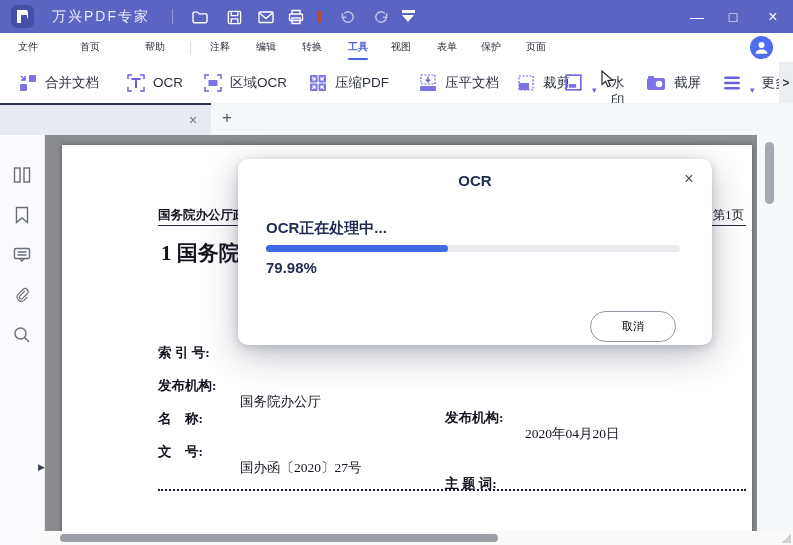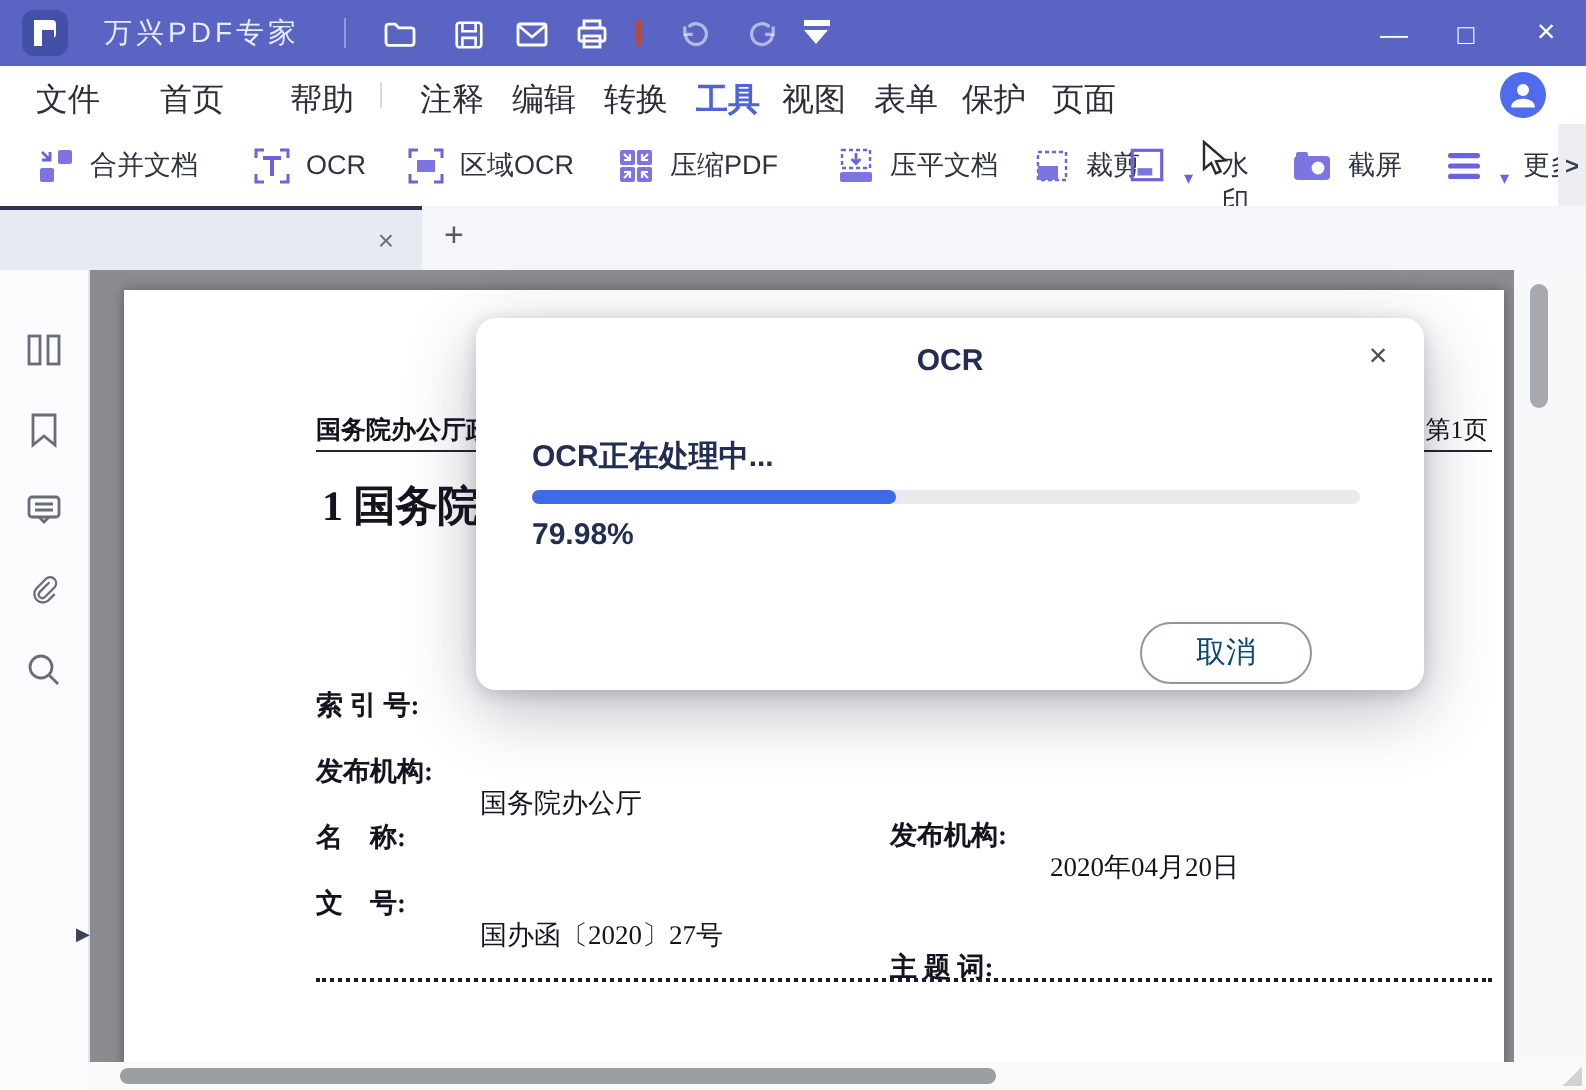--- a/index.html
+++ b/index.html
@@ -20,21 +20,21 @@
   .alert-mark{position:absolute;left:318px;top:10px;width:3px;height:13px;border-radius:2px;background:#b84a3a;}
   .custom-ico{position:absolute;left:402px;top:10px;width:13px;}
   .custom-ico .bar{width:13px;height:3px;background:#fff;margin-bottom:2px;}
   .custom-ico .tri{width:0;height:0;border-left:6.5px solid transparent;border-right:6.5px solid transparent;
                    border-top:7px solid #fff;}
   .winbtn{position:absolute;top:0;width:34px;height:33px;color:#fff;display:flex;align-items:center;
           justify-content:center;font-size:14px;}
 
   
   .menubar{position:absolute;left:0;top:33px;width:692px;height:29px;background:#fff;
-           display:flex;align-items:center;font-size:16px;color:#2b2f3a;}
+           display:flex;align-items:center;font-size:10px;color:#2b2f3a;}
   .menu-item{position:absolute;top:7px;cursor:default;}
   .menu-item.active{color:#4e63d6;font-weight:bold;text-align:right;}
   .menu-item.active::after{content:"";position:absolute;left:0;right:0;bottom:-6px;height:2.5px;
            border-radius:2px;background:#4e63d6;}
   .msep{position:absolute;left:190px;top:8px;width:1px;height:13px;background:#d9dbe1;}
   .avatar{position:absolute;left:750px;top:3px;width:23px;height:23px;}
 
   
   .toolbar{position:absolute;left:0;top:62px;width:793px;height:41px;background:#fff;
            border-bottom:1px solid #e7e8ec;}
@@ -91,23 +91,23 @@
   .dialog{position:absolute;left:238px;top:159px;width:474px;height:186px;background:#fff;
           border-radius:10px;box-shadow:0 10px 34px rgba(30,35,60,.30),0 2px 8px rgba(30,35,60,.18);
           z-index:50;color:#232d52;}
   .dlg-title{position:absolute;left:0;right:0;top:13px;text-align:center;font-size:15px;font-weight:bold;}
   .dlg-close{position:absolute;right:12px;top:9px;width:22px;height:22px;display:flex;align-items:center;
              justify-content:center;font-size:16px;color:#4a4f5e;}
   .dlg-status{position:absolute;left:28px;top:60px;font-size:15px;font-weight:bold;}
   .progress-track{position:absolute;left:28px;top:86px;width:414px;height:7px;border-radius:4px;background:#e9e9ee;}
   .progress-fill{height:7px;border-radius:4px;background:#3f6ae5;width:0;}
   .dlg-percent{position:absolute;left:28px;top:100px;font-size:15px;font-weight:bold;}
-  .cancel-btn{position:absolute;left:332px;top:152px;width:86px;height:31px;border-radius:16px;
+  .cancel-btn{position:absolute;left:352px;top:152px;width:86px;height:31px;border-radius:16px;
               border:1.5px solid #8e96a3;box-sizing:border-box;display:flex;align-items:center;
-              justify-content:center;font-size:15px;color:#0c4a6e;background:#fff;}
+              justify-content:center;font-size:11px;color:#000000;background:#fff;}
 
   
   .cursor{position:absolute;left:601px;top:70px;z-index:100;}
 
   svg{display:block;}
 </style>
 </head>
 <body>
 
 <div class="titlebar">

